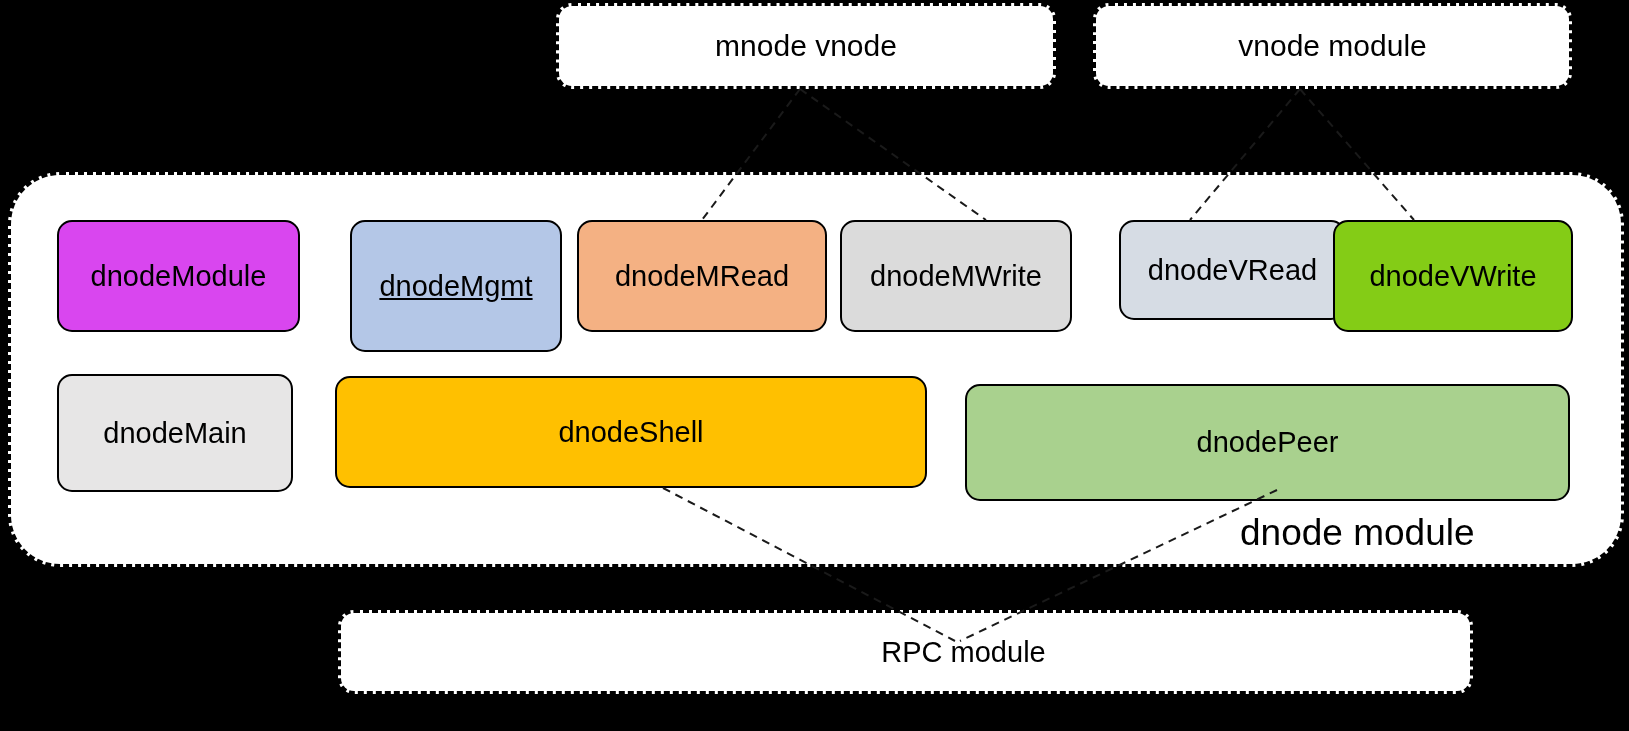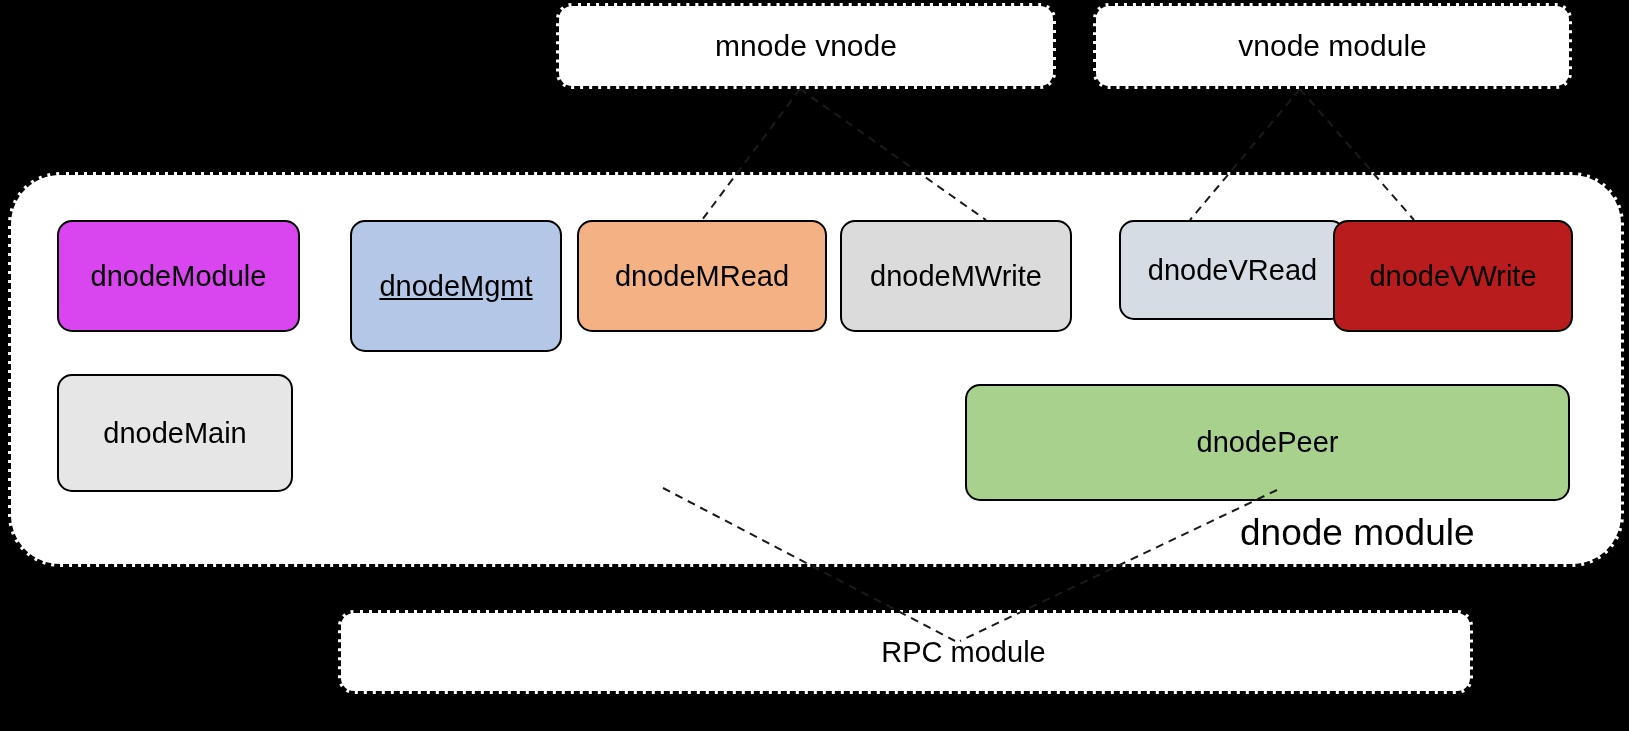--- a/index.html
+++ b/index.html
@@ -64,26 +64,29 @@
   </div>
   <div class="chip c-mread" style="background-color: rgb(244, 177, 131);">
     <span>dnodeMRead</span>
   </div>
   <div class="chip c-mwrite" style="background-color: rgb(219, 219, 219);">
     <span>dnodeMWrite</span>
   </div>
   <div class="chip c-vread" style="background-color: rgb(214, 220, 228);">
     <span>dnodeVRead</span>
   </div>
-  <div class="chip c-vwrite" style="background-color: #b91c1c; text-align: center;">
+  <div class="chip c-vwrite" style="background-color: #84cc16; text-align: center;">
     <span>dnodeVWrite</span>
   </div>
 
   <div class="chip c-main" style="background-color: rgb(231, 230, 230);">
     <span>dnodeMain</span>
+  </div>
+  <div class="chip c-shell" style="background-color: rgb(255, 192, 0);">
+    <span>dnodeShell</span>
   </div>
   <div class="chip c-peer" style="background-color: rgb(169, 209, 142);">
     <span>dnodePeer</span>
   </div>
 
   <div class="dnode-label">dnode module</div>
 
   <div class="module-box rpc-box">
     <span>RPC module</span>
   </div>

